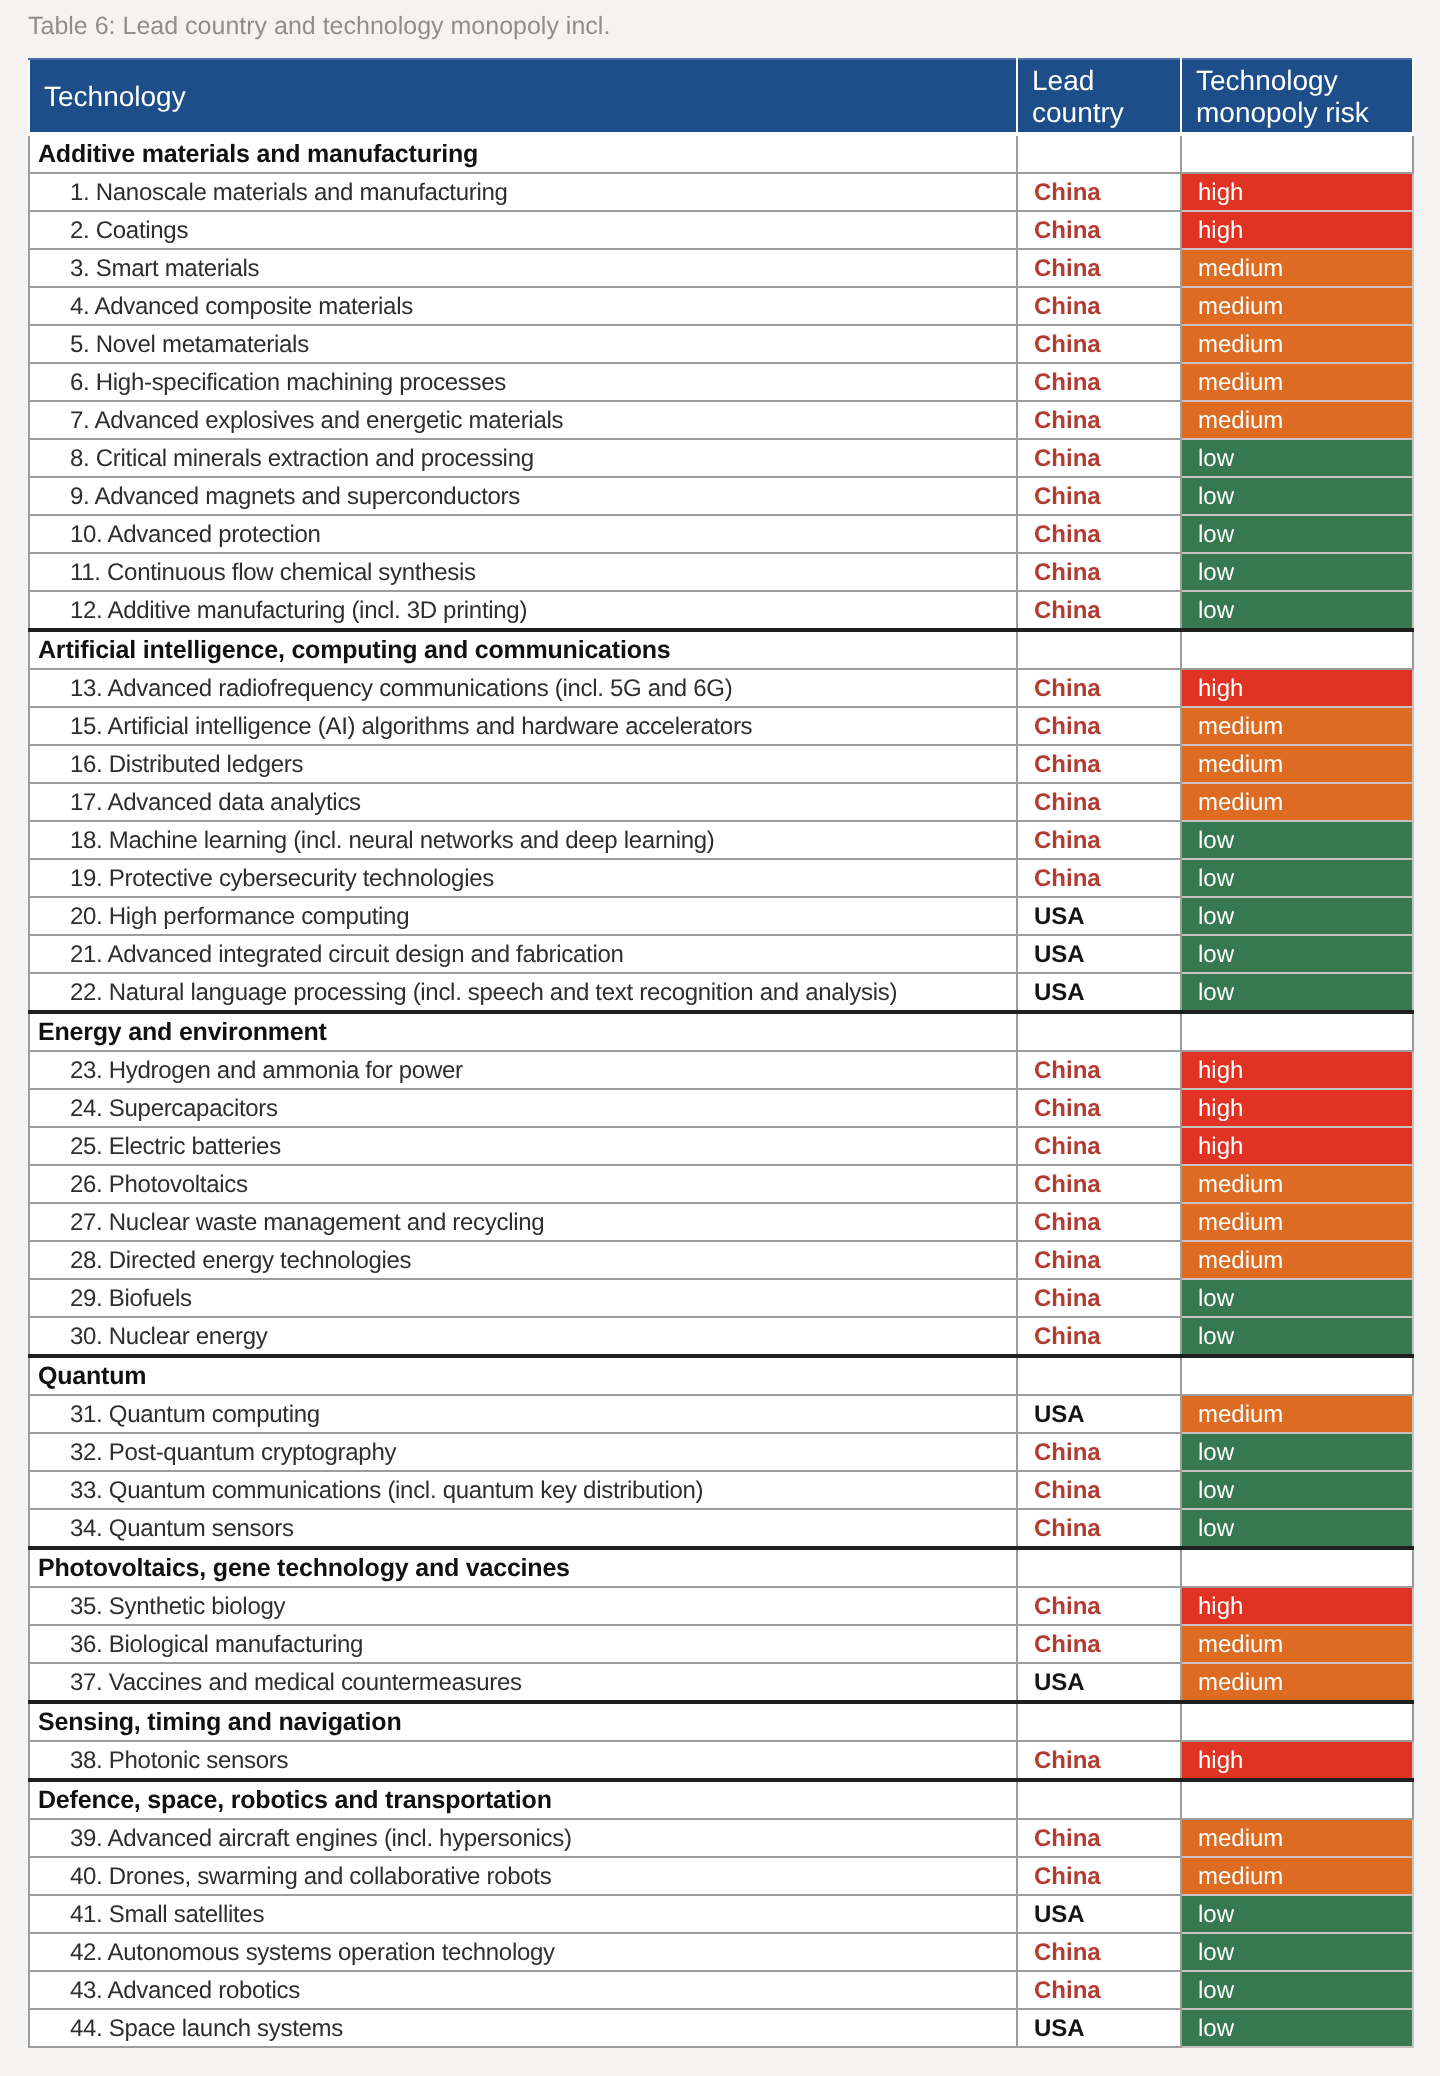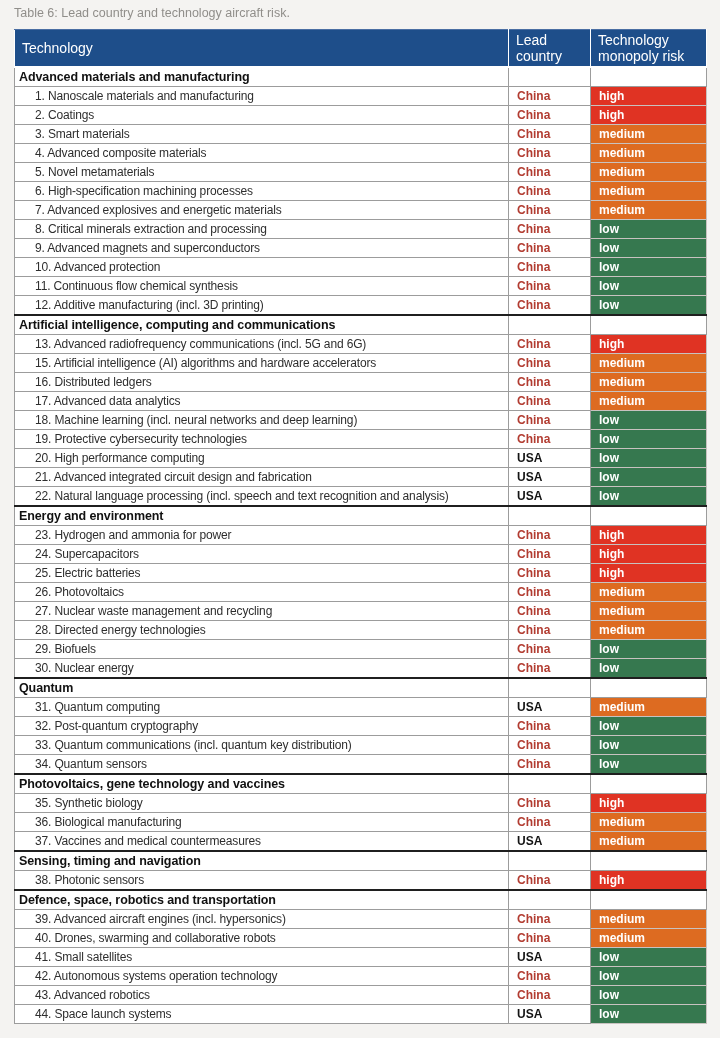--- a/index.html
+++ b/index.html
@@ -75,51 +75,51 @@
     padding-left:20px;
     letter-spacing:-0.15px;
   }
   td.country-cell{
     font-weight:bold;
     padding-left:8px;
   }
   td.country-china{color:var(--china);margin-left:12px;}
   td.country-usa{color:var(--usa);margin-top:28px;}
   td.risk-cell{
-    font-weight:bold;
+    font-weight:normal;
     color:#ffffff;
     padding-left:8px;
   }
   td.risk-high{background:var(--risk-high);border-color:#c8c2c0;}
   td.risk-medium{background:var(--risk-medium);border-color:#c8c2c0;}
   td.risk-low{background:var(--risk-low);border-color:#c8c2c0;}
   tr.category-row td.risk-cell-empty,
   tr.category-row td.country-cell-empty{background:#ffffff;}
 </style>
 </head>
 <body>
 
 <div class="page">
-  <div class="caption">Table 6: Lead country and technology aircraft risk.</div>
+  <div class="caption">Table 6: Lead country and technology monopoly incl.</div>
   <table class="tech-table">
     <colgroup>
       <col class="c-tech">
         <col class="c-country">
         <col class="c-risk">
     </colgroup>
     <thead>
       <tr>
         <th>Technology</th>
         <th>Lead country</th>
         <th>Technology monopoly risk</th>
       </tr>
     </thead>
     <tbody id="table-body">
         <tr class="category-row">
-          <td class="cat-cell">Advanced materials and manufacturing</td>
+          <td class="cat-cell">Additive materials and manufacturing</td>
           <td class="country-cell-empty"></td>
           <td class="risk-cell-empty"></td>
         </tr>
         <tr class="tech-row">
           <td class="tech-cell">1. Nanoscale materials and manufacturing</td>
           <td class="country-cell country-china">China</td>
           <td class="risk-cell risk-high">high</td>
         </tr>
         <tr class="tech-row">
           <td class="tech-cell">2. Coatings</td>

